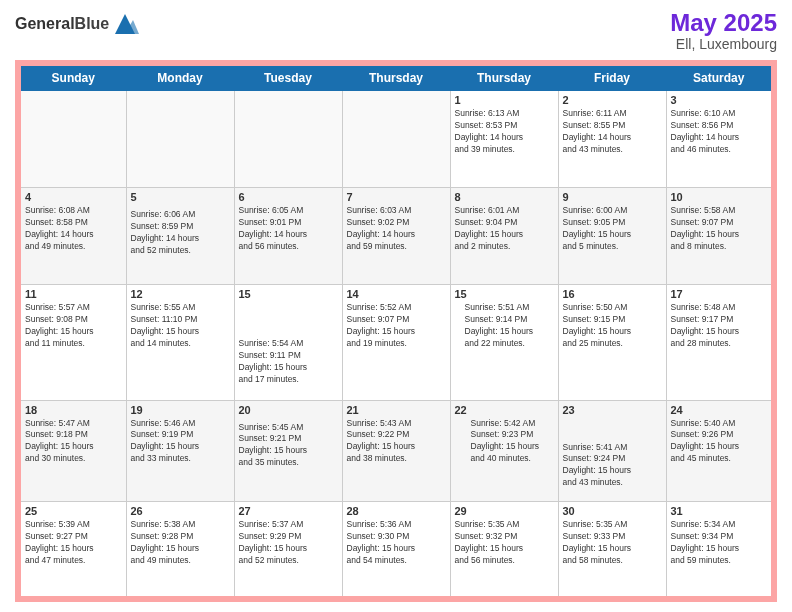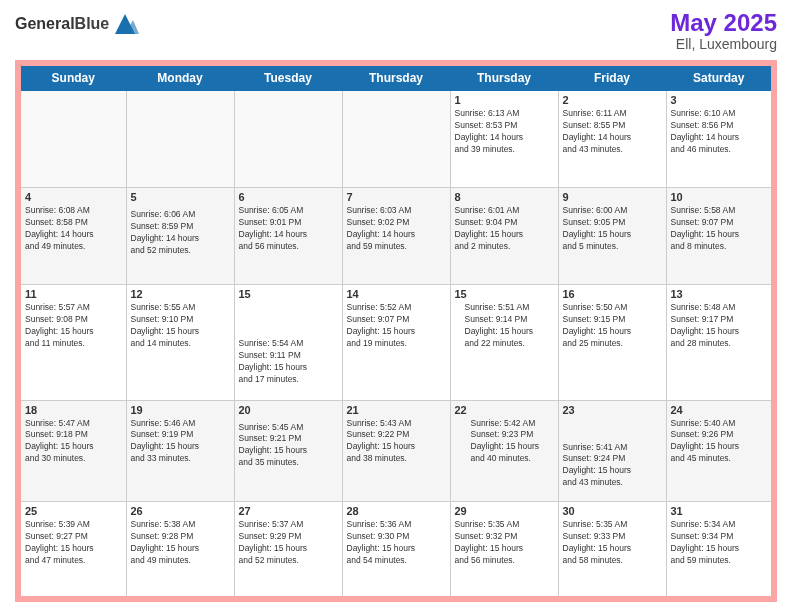--- a/index.html
+++ b/index.html
@@ -222,21 +222,21 @@
           <td>
             <span class="day-num">11</span>
             <div class="day-info" style="white-space: pre-line;">Sunrise: 5:57 AM
 Sunset: 9:08 PM
 Daylight: 15 hours
 and 11 minutes.</div>
           </td>
           <td>
             <span class="day-num">12</span>
             <div class="day-info" style="white-space: pre-line;">Sunrise: 5:55 AM
-Sunset: 9:10 PM
+Sunset: 11:10 PM
 Daylight: 15 hours
 and 14 minutes.</div>
           </td>
           <td>
             <span class="day-num">15</span>
             <div class="day-info" style="white-space: pre-line; margin-top: 38px;">Sunrise: 5:54 AM
 Sunset: 9:11 PM
 Daylight: 15 hours
 and 17 minutes.</div>
           </td>
@@ -255,21 +255,21 @@
 and 22 minutes.</div>
           </td>
           <td>
             <span class="day-num">16</span>
             <div class="day-info" style="white-space: pre-line;">Sunrise: 5:50 AM
 Sunset: 9:15 PM
 Daylight: 15 hours
 and 25 minutes.</div>
           </td>
           <td>
-            <span class="day-num">13</span>
+            <span class="day-num">17</span>
             <div class="day-info" style="white-space: pre-line;">Sunrise: 5:48 AM
 Sunset: 9:17 PM
 Daylight: 15 hours
 and 28 minutes.</div>
           </td>
         </tr>
         <tr>
           <td>
             <span class="day-num">18</span>
             <div class="day-info" style="white-space: pre-line;">Sunrise: 5:47 AM

